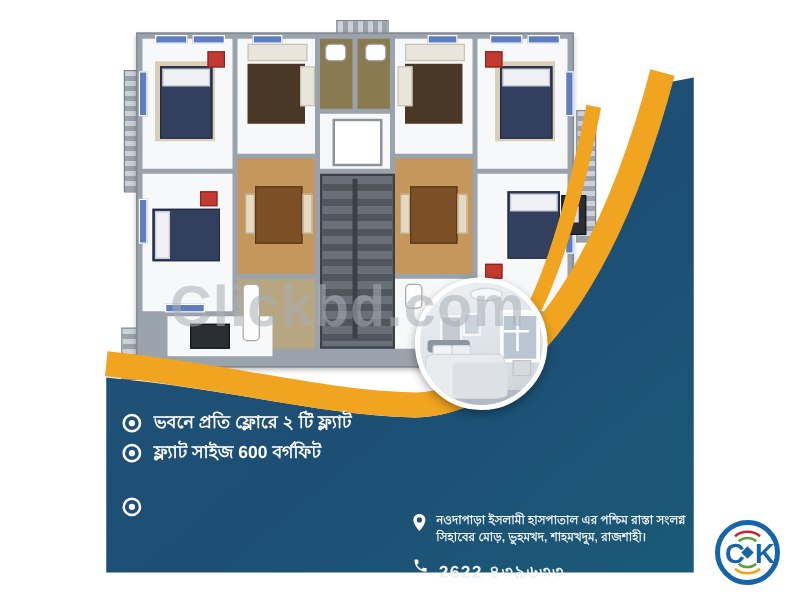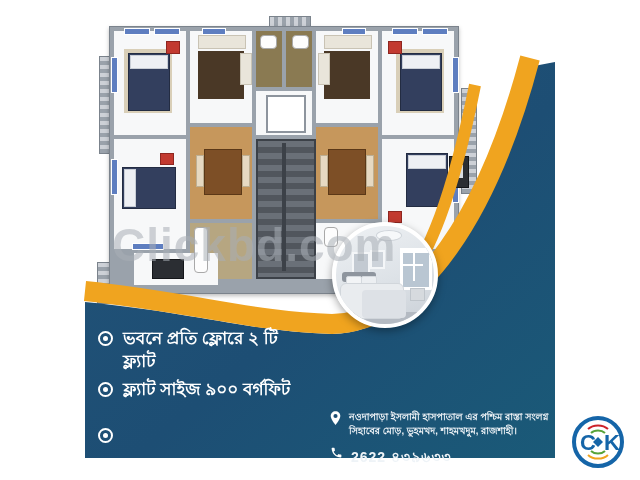--- a/index.html
+++ b/index.html
@@ -31,39 +31,39 @@
         border:1px solid #7b838c;}
   .dark-box{position:absolute;background:#2b2e33;border:1px solid #14161a;}
   .white-box{position:absolute;background:#fff;border:2px solid #8d949d;}
   .toilet{position:absolute;background:#fdfdfd;border:1px solid #a9a9a9;border-radius:4px;}
   .lightbed{position:absolute;background:#d8dbe0;border:1px solid #b3b8bf;}
   
   .swoosh{position:absolute;left:0;top:0;z-index:3;pointer-events:none;}
   
   .features{position:absolute;left:98px;top:328px;width:208px;z-index:5;color:#fff;}
   .feat{display:flex;gap:10px;align-items:flex-start;margin-bottom:5px;}
-  .feat-text{font-size:17px;font-weight:700;line-height:1.34;white-space:pre-line;}
+  .feat-text{font-size:14px;font-weight:700;line-height:1.34;white-space:pre-line;}
   .bullet{flex:0 0 auto;width:11px;height:11px;margin-top:3px;border:2px solid #fff;border-radius:50%;
           display:flex;align-items:center;justify-content:center;}
   .bullet-dot{width:5px;height:5px;background:#fff;border-radius:50%;}
   .brandblock{position:absolute;left:328px;top:336px;width:228px;z-index:5;color:#fff;text-align:center;}
   .title{font-size:33px;font-weight:800;line-height:1.05;text-shadow:0 2px 2px rgba(0,0,0,.35);}
   .tagline{margin-top:5px;font-size:15px;font-weight:700;}
   .contact{position:absolute;left:330px;top:410px;width:226px;z-index:5;color:#eef3f7;}
   .c-row{display:flex;gap:8px;align-items:flex-start;margin-bottom:7px;}
   .addr{font-size:9.5px;line-height:1.5;font-weight:600;white-space:pre-line;}
   .phone{font-size:14px;font-weight:700;letter-spacing:1px;}
   .cicon{flex:0 0 auto;}
   
   .photo{position:absolute;left:332px;top:222px;width:98px;height:98px;border:4px solid #fff;
          border-radius:50%;overflow:hidden;z-index:6;box-shadow:0 3px 8px rgba(0,0,0,.35);
          background:linear-gradient(160deg,#eef1f4 0%,#dde2e7 55%,#c9cfd6 100%);}
   .ph{position:absolute;}
   
-  .watermark{position:absolute;left:112px;top:218px;z-index:8;font-size:46px;font-weight:700;
+  .watermark{position:absolute;left:136px;top:218px;z-index:8;font-size:46px;font-weight:700;
              color:#a9afb6;opacity:.55;letter-spacing:1px;pointer-events:none;}
   
   .corner{position:absolute;right:0;bottom:0;width:84px;height:77px;background:#fff;
           border-top-left-radius:12px;z-index:9;display:flex;align-items:center;justify-content:center;}
 </style>
 </head>
 <body>
 
 <div class="stage">
 
@@ -172,21 +172,21 @@
     <div class="feat">
       <span class="bullet">
           <span class="bullet-dot"></span>
         </span>
       <span class="feat-text">ভবনে প্রতি ফ্লোরে ২ টি ফ্ল্যাট</span>
     </div>
     <div class="feat">
       <span class="bullet">
           <span class="bullet-dot"></span>
         </span>
-      <span class="feat-text">ফ্ল্যাট সাইজ ৯০০ বর্গফিট</span>
+      <span class="feat-text">ফ্ল্যাট সাইজ 600 বর্গফিট</span>
     </div>
     <div class="feat" style="margin-top:24px">
       <span class="bullet">
           <span class="bullet-dot"></span>
         </span>
     </div>
   </div>
 
   <div class="brandblock">
   </div>

